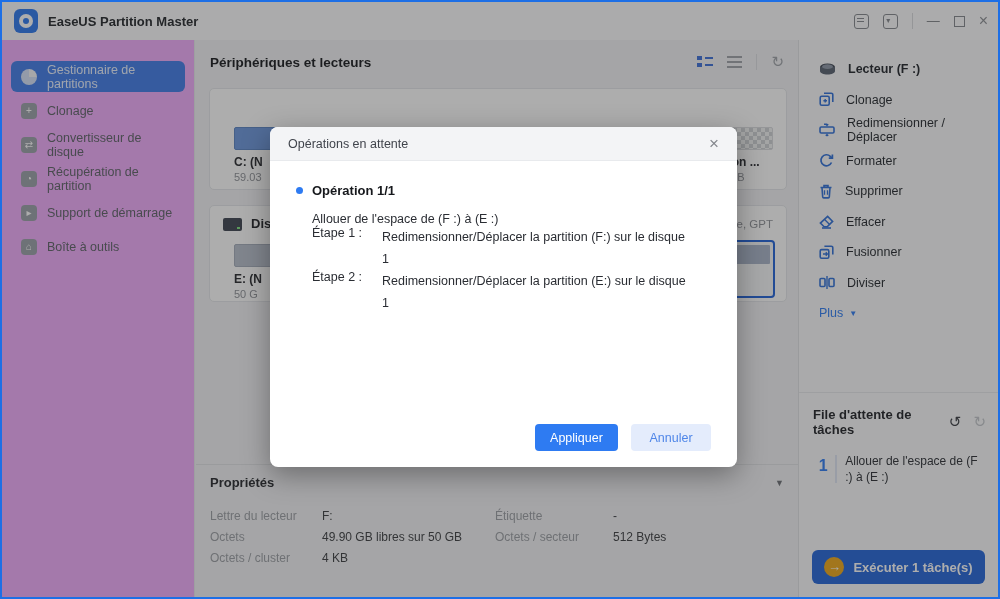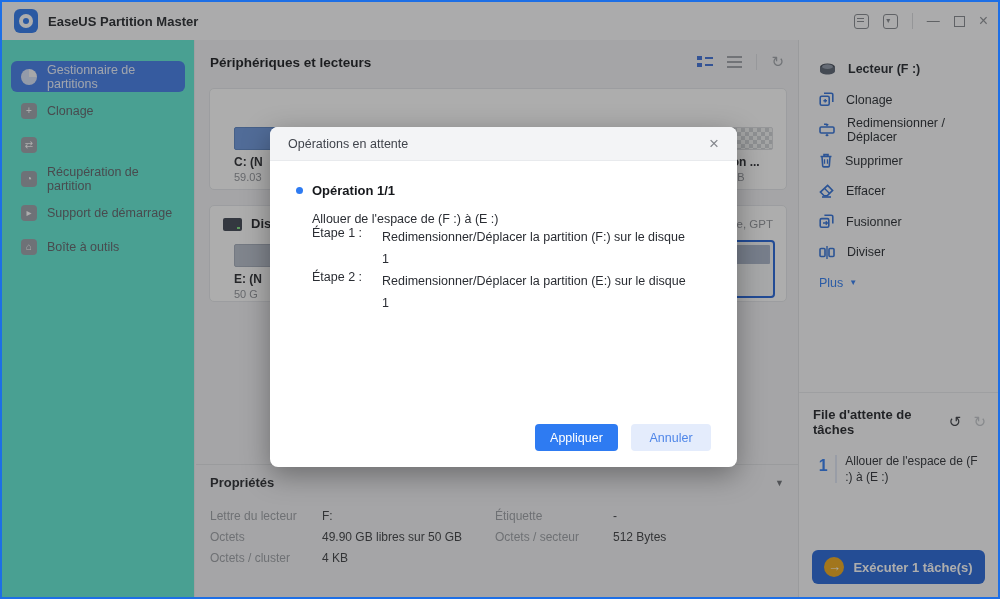--- a/index.html
+++ b/index.html
@@ -15,21 +15,21 @@
   .tb-right { margin-left:auto; display:flex; align-items:center; gap:14px; }
   .tb-sq { width:15px; height:15px; border:1.6px solid #84878d; border-radius:3px; position:relative; cursor:pointer;}
   .tb-sq.note::before { content:""; position:absolute; left:2px; top:3px; width:7px; height:1.6px; background:#84878d; box-shadow:0 3px 0 #84878d;}
   .tb-caret { position:absolute; left:2.5px; top:1.5px; font-size:8px; color:#84878d; }
   .tb-div { width:1px; height:16px; background:#d8dade; }
   .tb-min { width:13px; height:13px; color:#74777d; font-size:13px; line-height:11px; text-align:center; }
   .tb-max { width:11px; height:11px; border:1.6px solid #84878d; }
   .tb-close { font-size:16px; color:#8b8e94; line-height:14px; }
 
   
-  .sidebar { position:absolute; top:38px; left:0; bottom:0; width:193px; background:#5eead4; border-right:1px solid #e7e8ec; padding-top:18px; z-index:1;}
+  .sidebar { position:absolute; top:38px; left:0; bottom:0; width:193px; background:#f0abfc; border-right:1px solid #e7e8ec; padding-top:18px; z-index:1;}
   .side-item { display:flex; align-items:center; gap:10px; height:31px; margin:3px 9px; padding:0 10px; border-radius:6px; font-size:12.5px; color:#5d6167; cursor:pointer; }
   .side-item .s-ic { width:16px; height:16px; border-radius:4px; background:#9aa0a8; color:#fff; font-size:10px; line-height:16px; text-align:center; flex:0 0 auto;}
   .side-item.active { background:#3f7be8; color:#eaf1ff; }
   .pie { width:16px; height:16px; border-radius:50%; background:conic-gradient(#f6f7f9 0 90deg, #d6e2f8 90deg 360deg); flex:0 0 auto;}
 
   
   .main { position:absolute; top:38px; left:194px; right:200px; bottom:0; background:#f2f3f5; }
   .main-header { display:flex; align-items:center; padding:14px 14px 8px 14px; }
   .main-title { font-size:13.5px; font-weight:bold; color:#16181c; }
   .mh-icons { margin-left:auto; display:flex; align-items:center; gap:14px; }
@@ -138,20 +138,21 @@
     <div class="side-item active">
       <span class="pie"></span>
       <span>Gestionnaire de partitions</span>
     </div>
     <div class="side-item">
       <span class="s-ic">+</span>
       <span>Clonage</span>
     </div>
     <div class="side-item">
       <span class="s-ic">⇄</span>
+      <span>Convertisseur de disque</span>
     </div>
     <div class="side-item">
       <span class="s-ic">◔</span>
       <span>Récupération de partition</span>
     </div>
     <div class="side-item">
       <span class="s-ic">▸</span>
       <span>Support de démarrage</span>
     </div>
     <div class="side-item">
@@ -249,20 +250,27 @@
     </div>
     <div class="action">
       <svg width="16" height="14" viewBox="0 0 16 14">
           <rect x="1" y="4" width="14" height="6" rx="1.2" fill="none" stroke="#2e6fd8" stroke-width="1.6"></rect>
           <path d="M5 1.2l3-0 -0 0M8 0.8v2.4M8 10.8v2.4" stroke="#2e6fd8" stroke-width="1.4"></path>
           <path d="M6.6 1.6h2.8M6.6 12.4h2.8" stroke="#2e6fd8" stroke-width="1.4"></path>
         </svg>
       <span>Redimensionner / Déplacer</span>
     </div>
     <div class="action">
+      <svg width="15" height="15" viewBox="0 0 15 15">
+          <path d="M12.5 9.5a5.5 5.5 0 11-1.2-6.2L13 5" fill="none" stroke="#2e6fd8" stroke-width="1.7"></path>
+          <path d="M13.4 1.6v3.6h-3.6" fill="none" stroke="#2e6fd8" stroke-width="1.7"></path>
+        </svg>
+      <span>Formater</span>
+    </div>
+    <div class="action">
       <svg width="14" height="15" viewBox="0 0 14 15">
           <path d="M1.5 3.5h11M5 3V1.6h4V3" fill="none" stroke="#2e6fd8" stroke-width="1.6"></path>
           <path d="M3 3.8l.7 9.2a1 1 0 001 .9h4.6a1 1 0 001-.9l.7-9.2" fill="none" stroke="#2e6fd8" stroke-width="1.6"></path>
           <path d="M5.5 6.2v4.6M8.5 6.2v4.6" stroke="#2e6fd8" stroke-width="1.3"></path>
         </svg>
       <span>Supprimer</span>
     </div>
     <div class="action">
       <svg width="15" height="14" viewBox="0 0 15 14">
           <path d="M8.6 1.4l5 5-5.4 5.4H5.1L1.4 8.1z" fill="none" stroke="#2e6fd8" stroke-width="1.6"></path>

